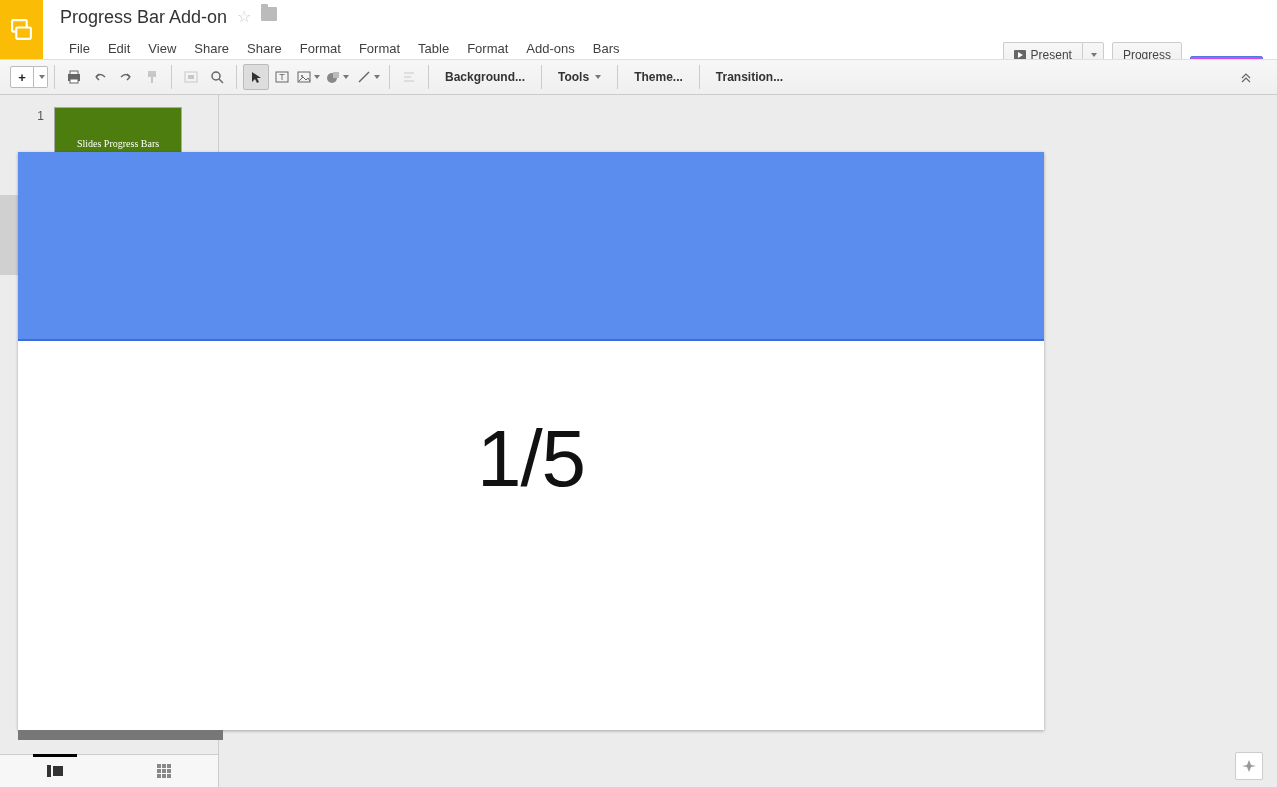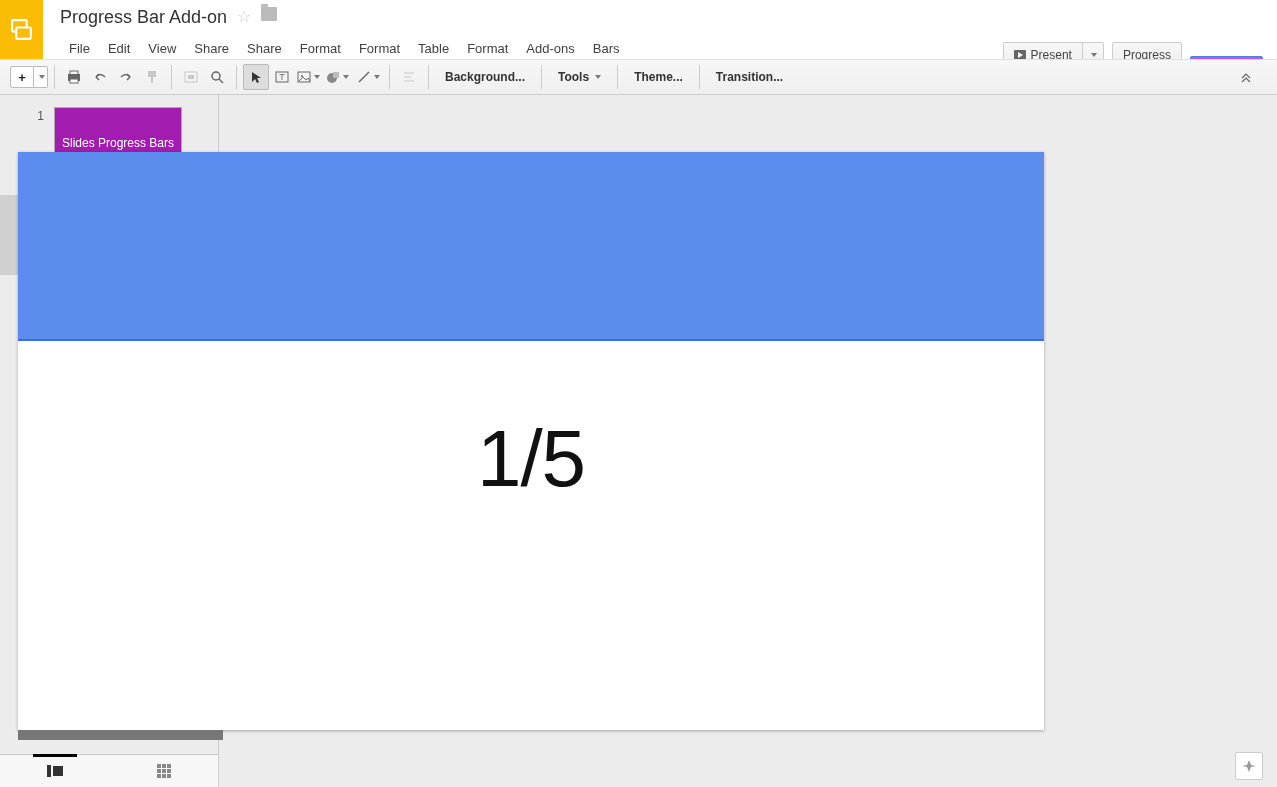--- a/index.html
+++ b/index.html
@@ -36,21 +36,21 @@
   
   
   .main { flex:1; display:flex; overflow:hidden; }
   
   .sidebar { width: 219px; background:#ececec; border-right:1px solid #ccc; padding-top:8px; overflow-y:auto; position:relative; }
   .thumb-row { display:flex; padding:4px 14px 4px 0; }
   .thumb-row.selected { background:#d0d0d0; }
   .thumb-num { width:54px; text-align:right; padding-right:10px; font-size:12px; color:#555; padding-top:2px;}
   .thumb { width:128px; height:72px; background:#fff; border:1px solid #aaa; position:relative; overflow:hidden; }
   .thumb-row.selected .thumb { border:2px solid #333; }
-  .thumb-blue-full { position:absolute; inset:0; background:#a21caf; display:flex; align-items:center; justify-content:center; color:#fff; font-size:12px; }
+  .thumb-blue-full { position:absolute; inset:0; background:#4d7c0f; display:flex; align-items:center; justify-content:center; color:#fff; font-size:10px;font-family:Liberation Serif, serif; }
   .thumb-blue-band { position:absolute; top:0; left:0; right:0; height:24px; background:#5b8def; border-bottom:1px solid #3d6be0;}
   .thumb-text { position:absolute; top:34px; width:100%; text-align:center; font-size:9px; color:#222; }
   .thumb-progress { position:absolute; bottom:1px; left:1px; height:2px; background:#777; }
   .thumb-corner { position:absolute; bottom:0; right:0; width:10px; height:10px; background:linear-gradient(135deg, transparent 50%, #cfd8ff 50%); }
   
   .canvas-area { flex:1; background:#ececec; position:relative; }
   .slide { position:absolute; left:237px; top:152px; transform:translateX(-219px); width:1026px; height:578px; }
   
   .slide { left:18px; top:57px; }
   .slide-inner { width:100%; height:100%; background:#fff; box-shadow:0 1px 3px rgba(0,0,0,0.3); position:relative; }

